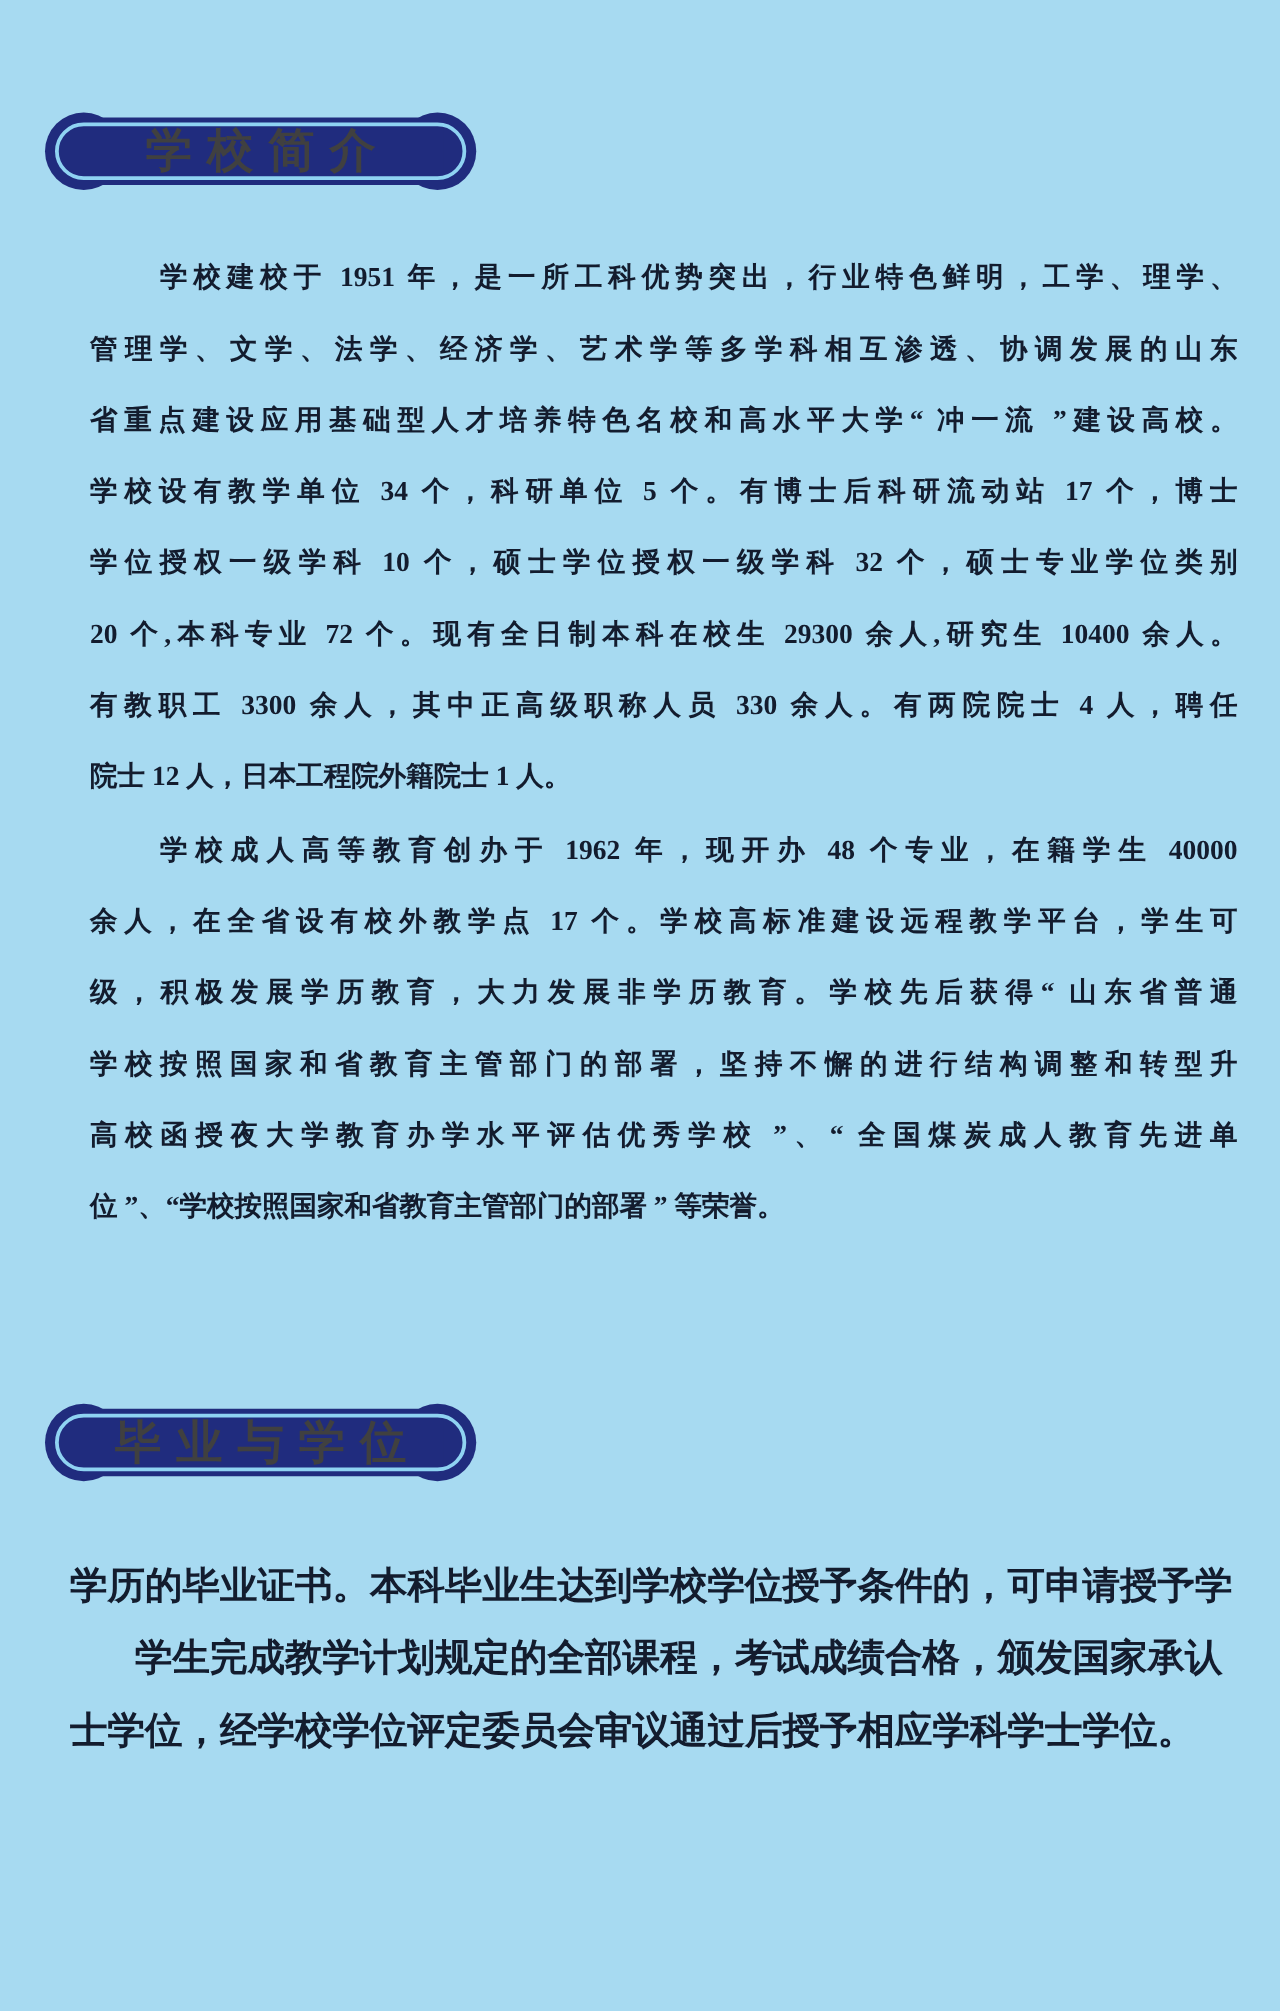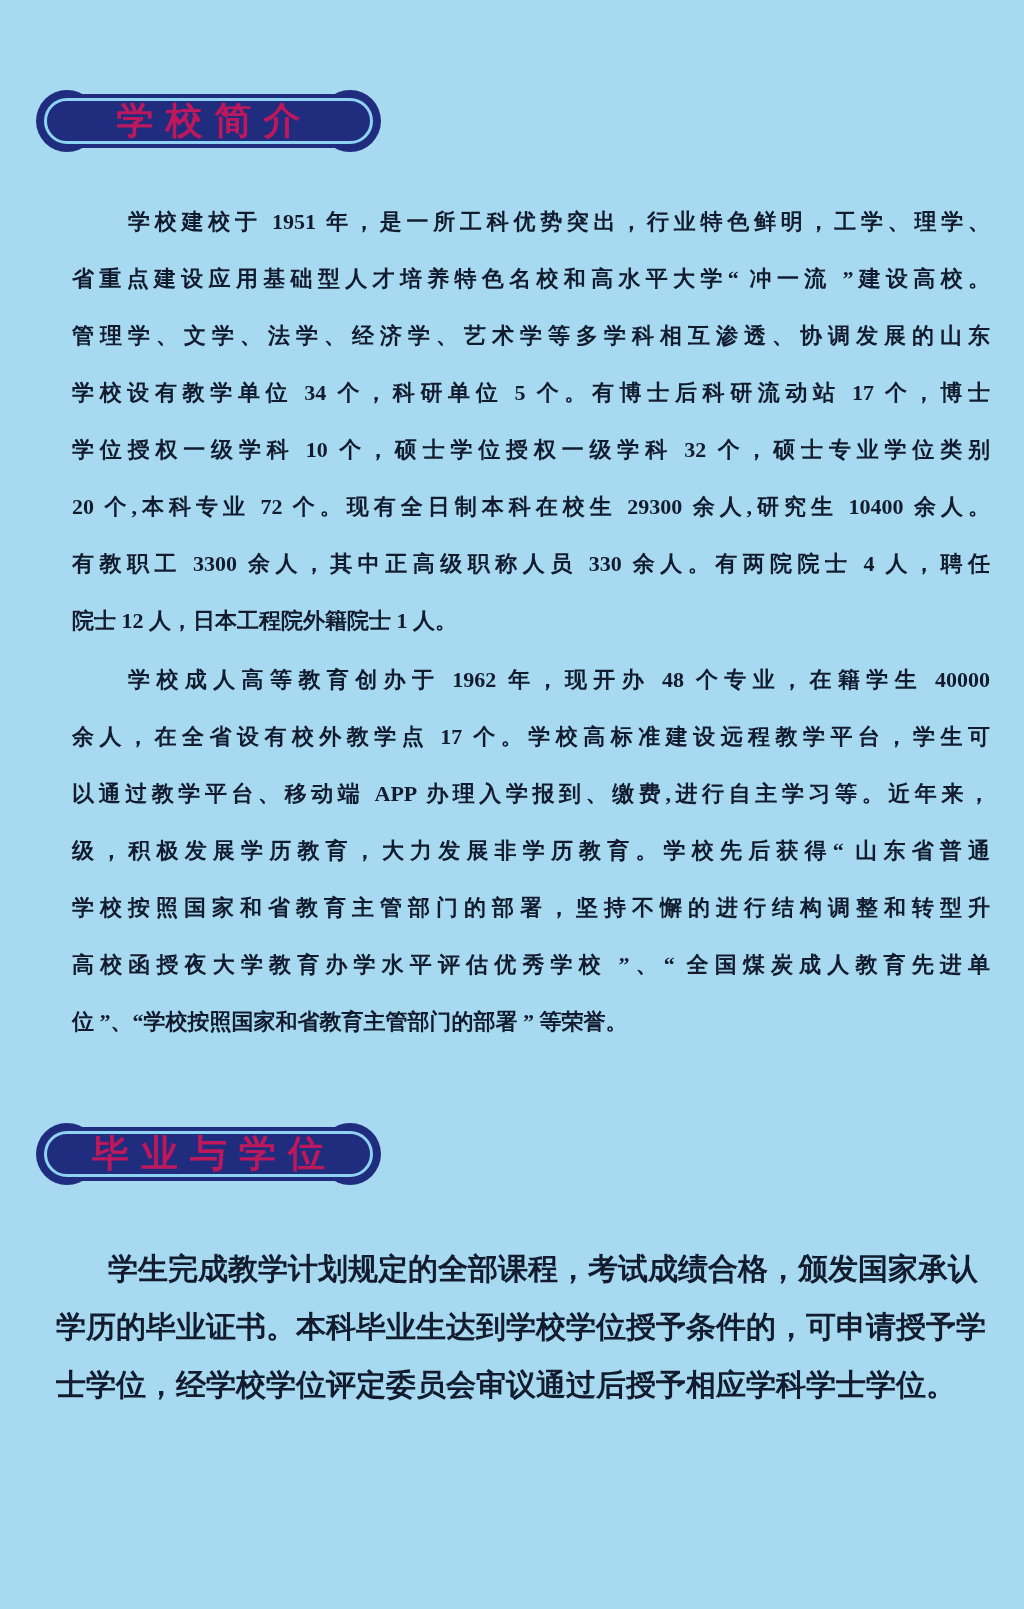--- a/index.html
+++ b/index.html
@@ -46,21 +46,21 @@
   }
   .badge .badge-label {
     position: absolute;
     inset: 0;
     display: flex;
     align-items: center;
     justify-content: center;
     font-family: Liberation Sans, sans-serif;
     font-weight: bold;
     font-size: 37px;
-    color: #be185d;
+    color: #404040;
     letter-spacing: 12px;
     text-indent: 12px;
     z-index: 2;
   }
   .badge1 { top: 90px; }
   .badge2 { top: 1123px; }
 
   
   .bodytext {
     position: absolute;
@@ -101,46 +101,45 @@
   <div class="badge badge1">
     <div class="cap left"></div>
     <div class="cap right"></div>
     <div class="bar"></div>
     <div class="inner-line"></div>
     <div class="badge-label">学校简介</div>
   </div>
 
   <div class="bodytext para1">
       <div class="line indent">学校建校于 1951 年，是一所工科优势突出，行业特色鲜明，工学、理学、</div>
+      <div class="line">管理学、文学、法学、经济学、艺术学等多学科相互渗透、协调发展的山东</div>
       <div class="line">省重点建设应用基础型人才培养特色名校和高水平大学“ 冲一流 ”建设高校。</div>
-      <div class="line">管理学、文学、法学、经济学、艺术学等多学科相互渗透、协调发展的山东</div>
       <div class="line">学校设有教学单位 34 个，科研单位 5 个。有博士后科研流动站 17 个，博士</div>
       <div class="line">学位授权一级学科 10 个，硕士学位授权一级学科 32 个，硕士专业学位类别</div>
       <div class="line">20 个,本科专业 72 个。现有全日制本科在校生 29300 余人,研究生 10400 余人。</div>
       <div class="line">有教职工 3300 余人，其中正高级职称人员 330 余人。有两院院士 4 人，聘任</div>
       <div class="line end">院士 12 人，日本工程院外籍院士 1 人。</div>
     </div>
 
   <div class="bodytext para2">
       <div class="line indent">学校成人高等教育创办于 1962 年，现开办 48 个专业，在籍学生 40000</div>
       <div class="line">余人，在全省设有校外教学点 17 个。学校高标准建设远程教学平台，学生可</div>
-      <div class="line">以通过教学平台、移动端 APP 办理入学报到、缴费,进行自主学习等。近年来，</div>
       <div class="line">级，积极发展学历教育，大力发展非学历教育。学校先后获得“ 山东省普通</div>
       <div class="line">学校按照国家和省教育主管部门的部署，坚持不懈的进行结构调整和转型升</div>
       <div class="line">高校函授夜大学教育办学水平评估优秀学校 ”、“ 全国煤炭成人教育先进单</div>
       <div class="line end">位 ”、“学校按照国家和省教育主管部门的部署 ” 等荣誉。</div>
     </div>
 
   <div class="badge badge2">
     <div class="cap left"></div>
     <div class="cap right"></div>
     <div class="bar"></div>
     <div class="inner-line"></div>
     <div class="badge-label">毕业与学位</div>
   </div>
 
   <div class="bodytext para3">
+      <div class="line">学历的毕业证书。本科毕业生达到学校学位授予条件的，可申请授予学</div>
       <div class="line indent">学生完成教学计划规定的全部课程，考试成绩合格，颁发国家承认</div>
-      <div class="line">学历的毕业证书。本科毕业生达到学校学位授予条件的，可申请授予学</div>
       <div class="line end">士学位，经学校学位评定委员会审议通过后授予相应学科学士学位。</div>
     </div>
 
 </div>
 
 </body></html>

